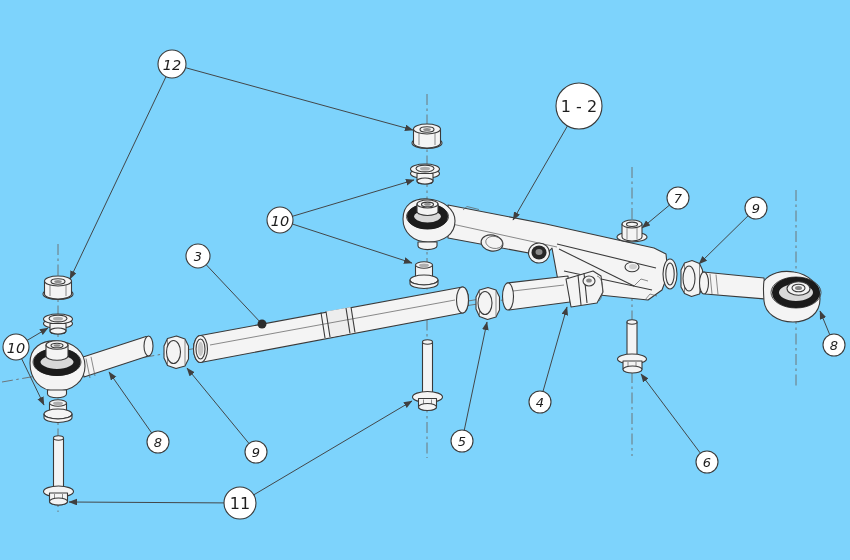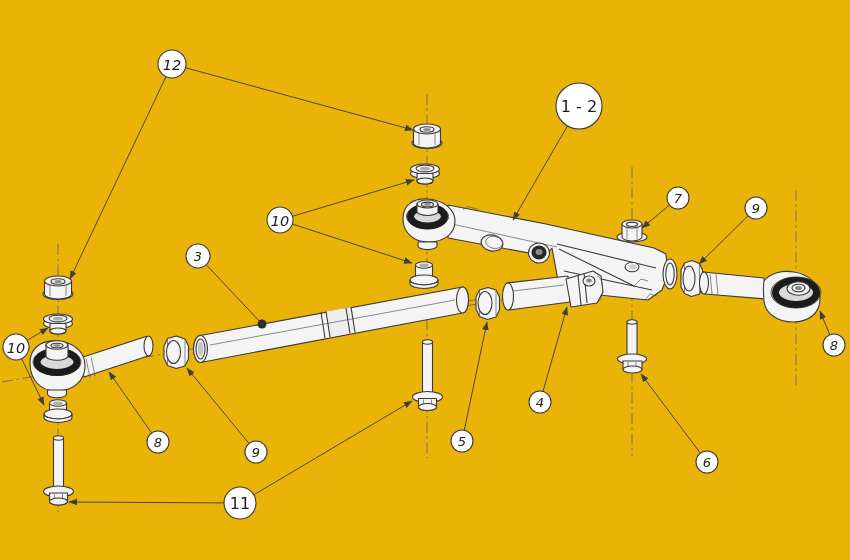--- a/index.html
+++ b/index.html
@@ -1,17 +1,17 @@
 <!DOCTYPE html>
 <html><head>
 <meta charset="utf-8">
 <style>
   html,body{margin:0;padding:0;background:#ffffff;}
   body{width:850px;height:560px;overflow:hidden;font-family:"DejaVu Sans",sans-serif;}
-  #stage{position:relative;width:850px;height:560px;background:#eab308;}
+  #stage{position:relative;width:850px;height:560px;background:#7dd3fc;}
   svg{display:block;}
   .part{stroke:#3a3a3a;stroke-width:1.1;fill:#f4f4f4;stroke-linejoin:round;}
   .thin{stroke:#5a5a5a;stroke-width:.7;fill:none;}
   .cl{stroke:#6b6b6b;stroke-width:.9;fill:none;stroke-dasharray:11 3.5 2.5 3.5;}
   .leader{stroke:#3f3f3f;stroke-width:.95;fill:none;}
   .callout-circle{fill:#ffffff;stroke:#3a3a3a;stroke-width:1.1;}
   .callout-text{fill:#1d1d1d;}
 </style>
 </head>
 <body>

